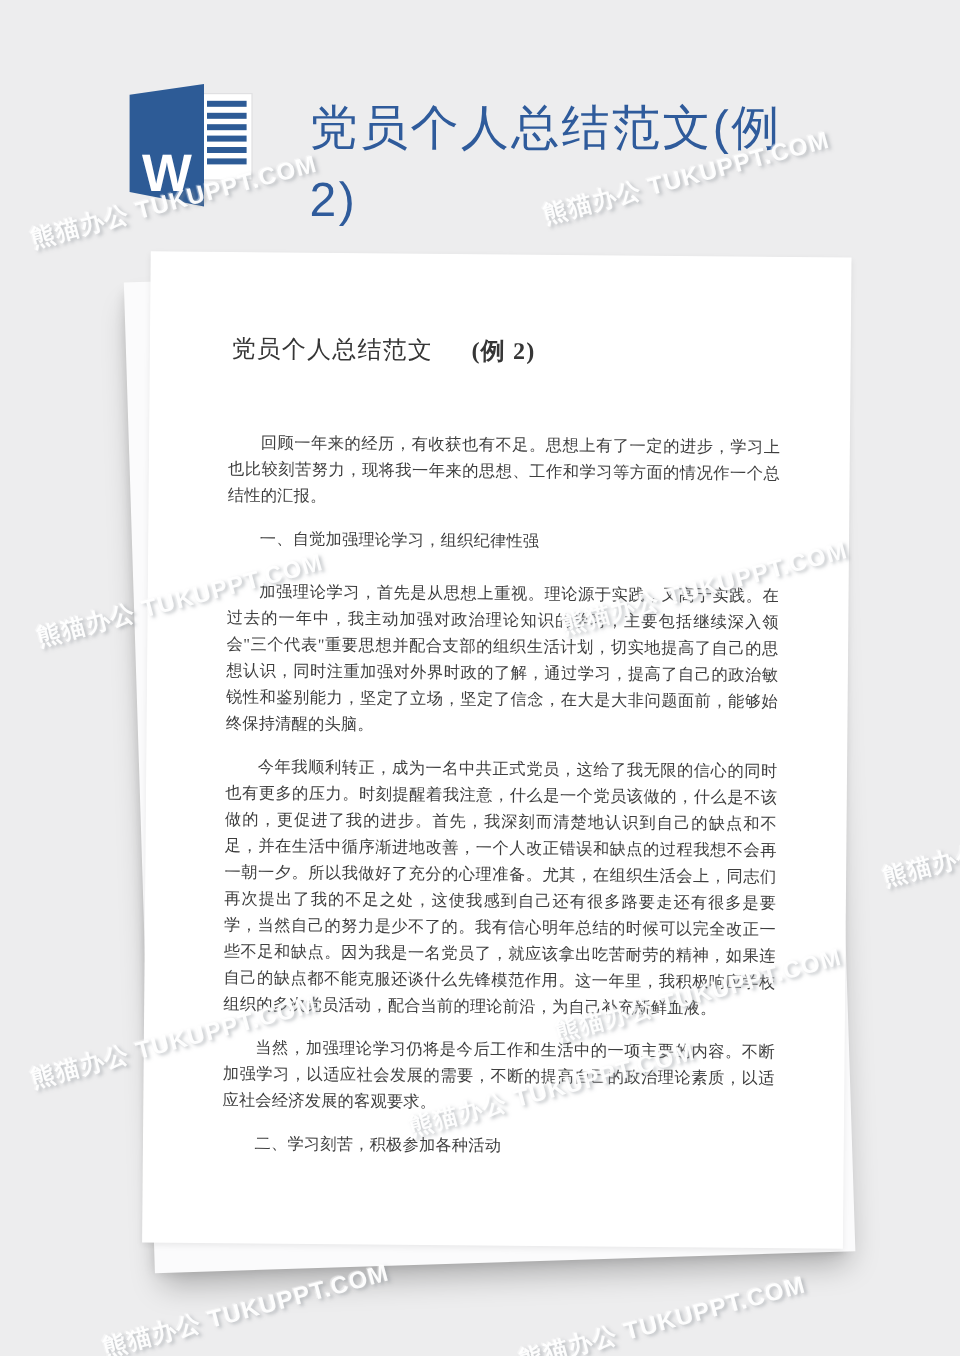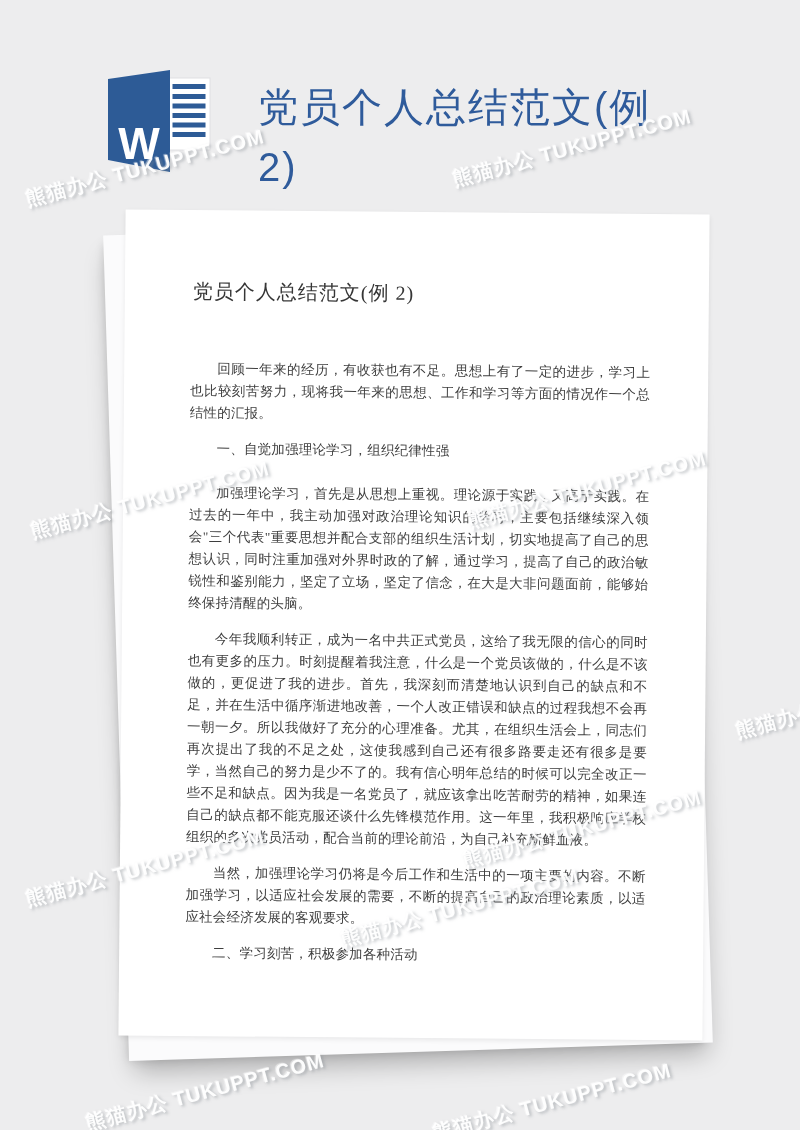--- a/index.html
+++ b/index.html
@@ -27,21 +27,21 @@
   }
   .doc{
     padding:66px 58px 0 66px;
     font-family:"Liberation Serif","DejaVu Serif",serif;
     color:#3e3e3e;
   }
   .doc-title{
     font-size:20px;line-height:30px;letter-spacing:1px;color:#363636;
     margin:0 0 52px 2px;font-weight:400;
   }
-  .doc-title .suffix{font-weight:400;}
+  .doc-title .suffix{font-weight:700;margin-left:32px;}
   .doc-p,.doc-h{
     font-size:13.5px;line-height:22px;letter-spacing:0.2px;
     text-indent:2em;text-align:justify;margin:0 0 14px;
   }
   .doc-h{margin:8px 0 22px;}
   
   .wm-layer{position:absolute;inset:0;z-index:3;pointer-events:none;}
   .wm{
     position:absolute;white-space:nowrap;
     font-family:"Liberation Sans","DejaVu Sans",sans-serif;

